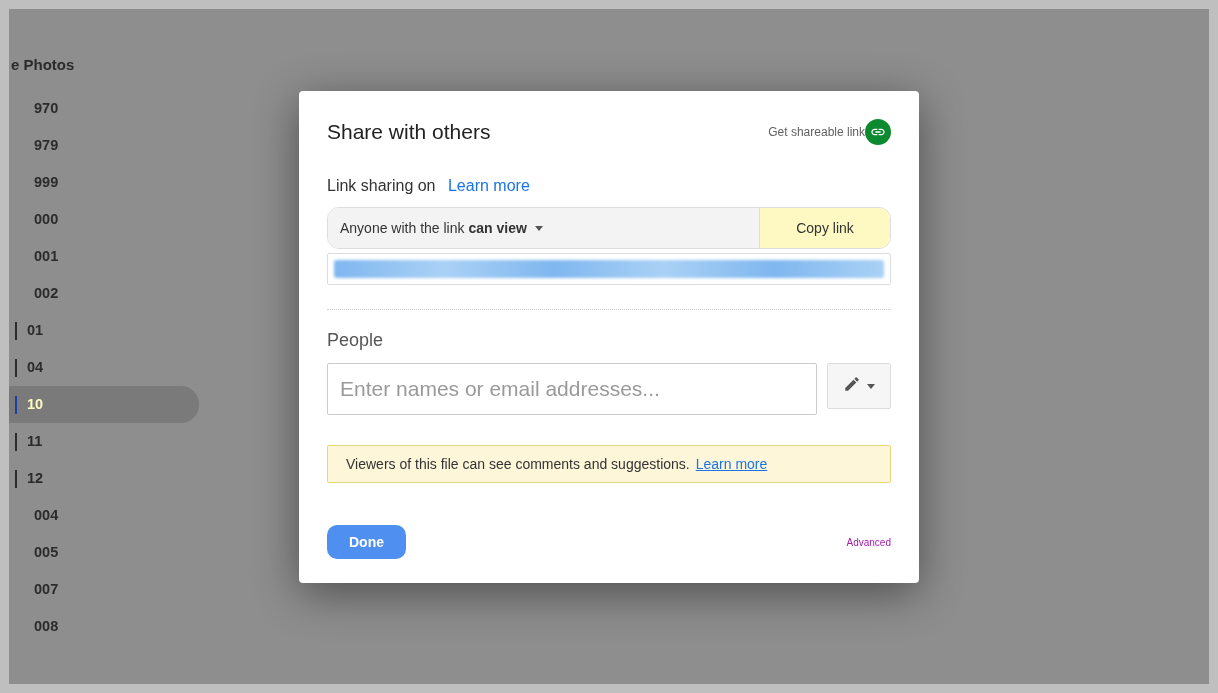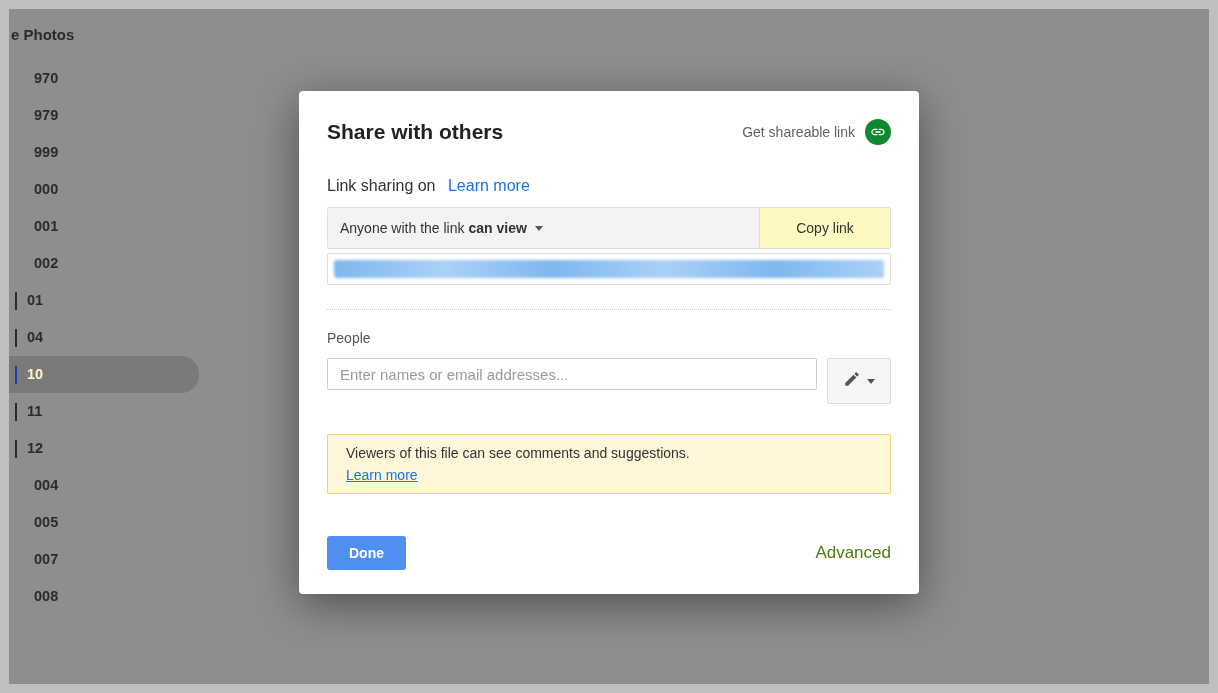--- a/index.html
+++ b/index.html
@@ -20,20 +20,21 @@
     width: 200px;
     color: #2c2c2c;
     font-size: 14.5px;
     line-height: 1;
   }
   .sidebar-title {
     font-size: 15px;
     font-weight: 600;
     color: #2b2b2b;
     padding: 18px 0 0 12px;
+    margin-top: 30px;
   }
   .side-list { margin-top: 18px; }
   .side-item {
     display: flex;
     align-items: center;
     height: 37px;
     padding-left: 35px;
     font-weight: 600;
     color: #2b2b2b;
     cursor: pointer;
@@ -72,29 +73,28 @@
     padding: 28px 28px 24px 28px;
   }
   .modal-header {
     display: flex;
     justify-content: space-between;
     align-items: center;
     margin-bottom: 32px;
   }
   .modal-title {
     font-size: 21px;
-    font-weight: 700;
+    font-weight: 400;
     color: #222;
   }
   .share-link-btn {
     display: flex;
     align-items: center;
-    gap: 10px;
     color: #616161;
-    font-size: 14px;
+    font-size: 12px;
     cursor: pointer;
   }
   .link-circle {
     width: 26px; height: 26px;
     border-radius: 50%;
     background: #0d8a2f;
     display: flex;
     align-items: center;
     justify-content: center;
   }
@@ -103,21 +103,21 @@
   .link-status {
     font-size: 16px;
     color: #333;
     margin-bottom: 12px;
   }
   .link-status a { color: #1a73e8; text-decoration: none; margin-left: 8px; cursor: pointer; }
 
   .link-row {
     display: flex;
     border: 1px solid #ddd;
-    border-radius: 2px;
+    border-radius: 12px;
     overflow: hidden;
     margin-top: 8px;
   }
   .access-dd {
     flex: 1;
     background: #f3f3f3;
     border-right: 1px solid #ddd;
     display: flex;
     align-items: center;
     padding: 0 12px;
@@ -155,35 +155,35 @@
     filter: blur(1.5px);
   }
 
   .dotted-sep {
     border: none;
     border-top: 1px dotted #ccc;
     margin: 24px 0 20px 0;
   }
 
   .section-label {
-    font-size: 14px;
+    font-size: 18px;
     color: #555;
     margin-bottom: 12px;
   }
   .people-row {
     display: flex;
     gap: 10px;
   }
   .people-input {
     flex: 1;
-    height: 32px;
+    height: 52px;
     border: 1px solid #ccc;
     border-radius: 2px;
     padding: 0 12px;
-    font-size: 15px;
+    font-size: 21px;
     color: #888;
     outline: none;
   }
   .people-input::placeholder { color: #9a9a9a; }
   .perm-dd {
     width: 64px; height: 46px;
     border: 1px solid #dcdcdc;
     border-radius: 2px;
     background: #f6f6f6;
     display: flex;
@@ -204,43 +204,42 @@
     margin-top: 30px;
     background: #fdf6d9;
     border: 1px solid #e8d77a;
     border-radius: 2px;
     padding: 10px 18px;
     font-size: 14px;
     color: #333;
     display: flex;
     gap: 6px;
     align-items: baseline;
-    flex-direction: column;
   }
   .notice a { color: #1a73e8; text-decoration: underline; cursor: pointer; }
 
   .footer {
     display: flex;
     justify-content: space-between;
     align-items: center;
     margin-top: 42px;
   }
   .done-btn {
     background: #4f8ff0;
     color: #fff;
     border: none;
-    border-radius: 3px;
+    border-radius: 10px;
     padding: 9px 22px;
     font-size: 14px;
     font-weight: 600;
     cursor: pointer;
   }
   .adv-link {
-    font-size: 17px;
-    color: #4d7c0f;
+    font-size: 10px;
+    color: #a21caf;
     cursor: pointer;
   }
 </style>
 </head>
 <body>
 
 <div class="frame">
   <div class="sidebar">
     <div class="sidebar-title">e Photos</div>
     <div class="side-list" id="side-list">

